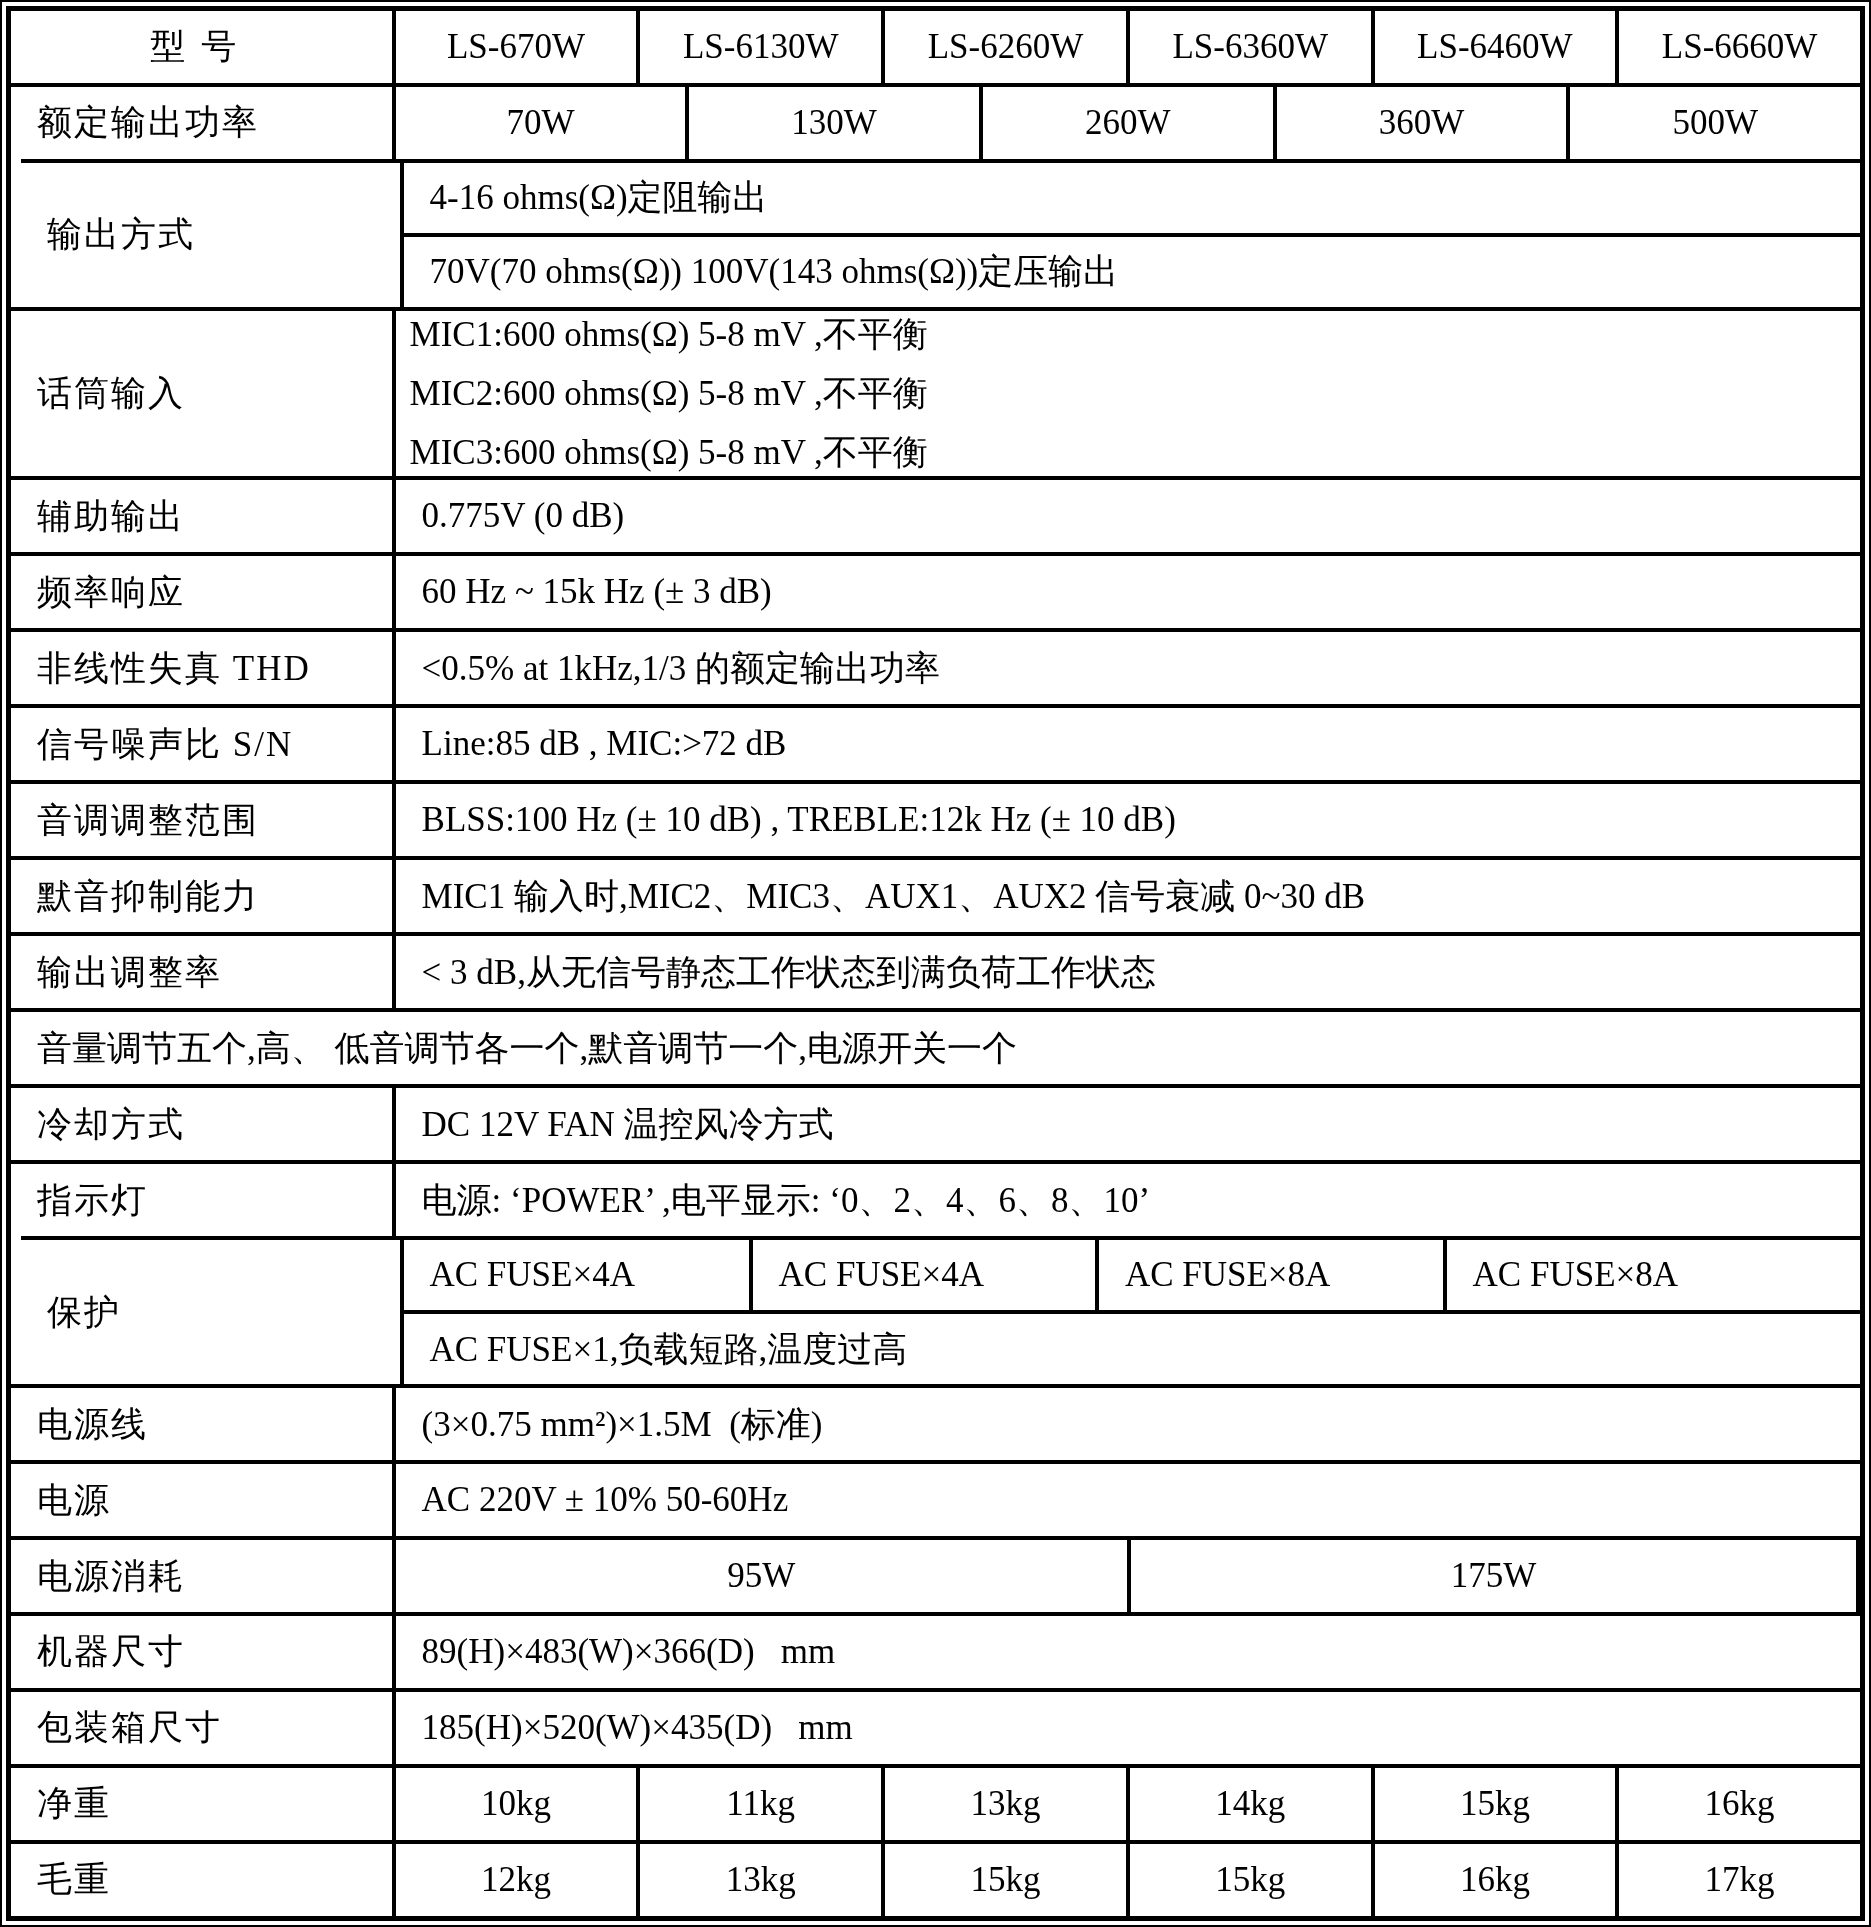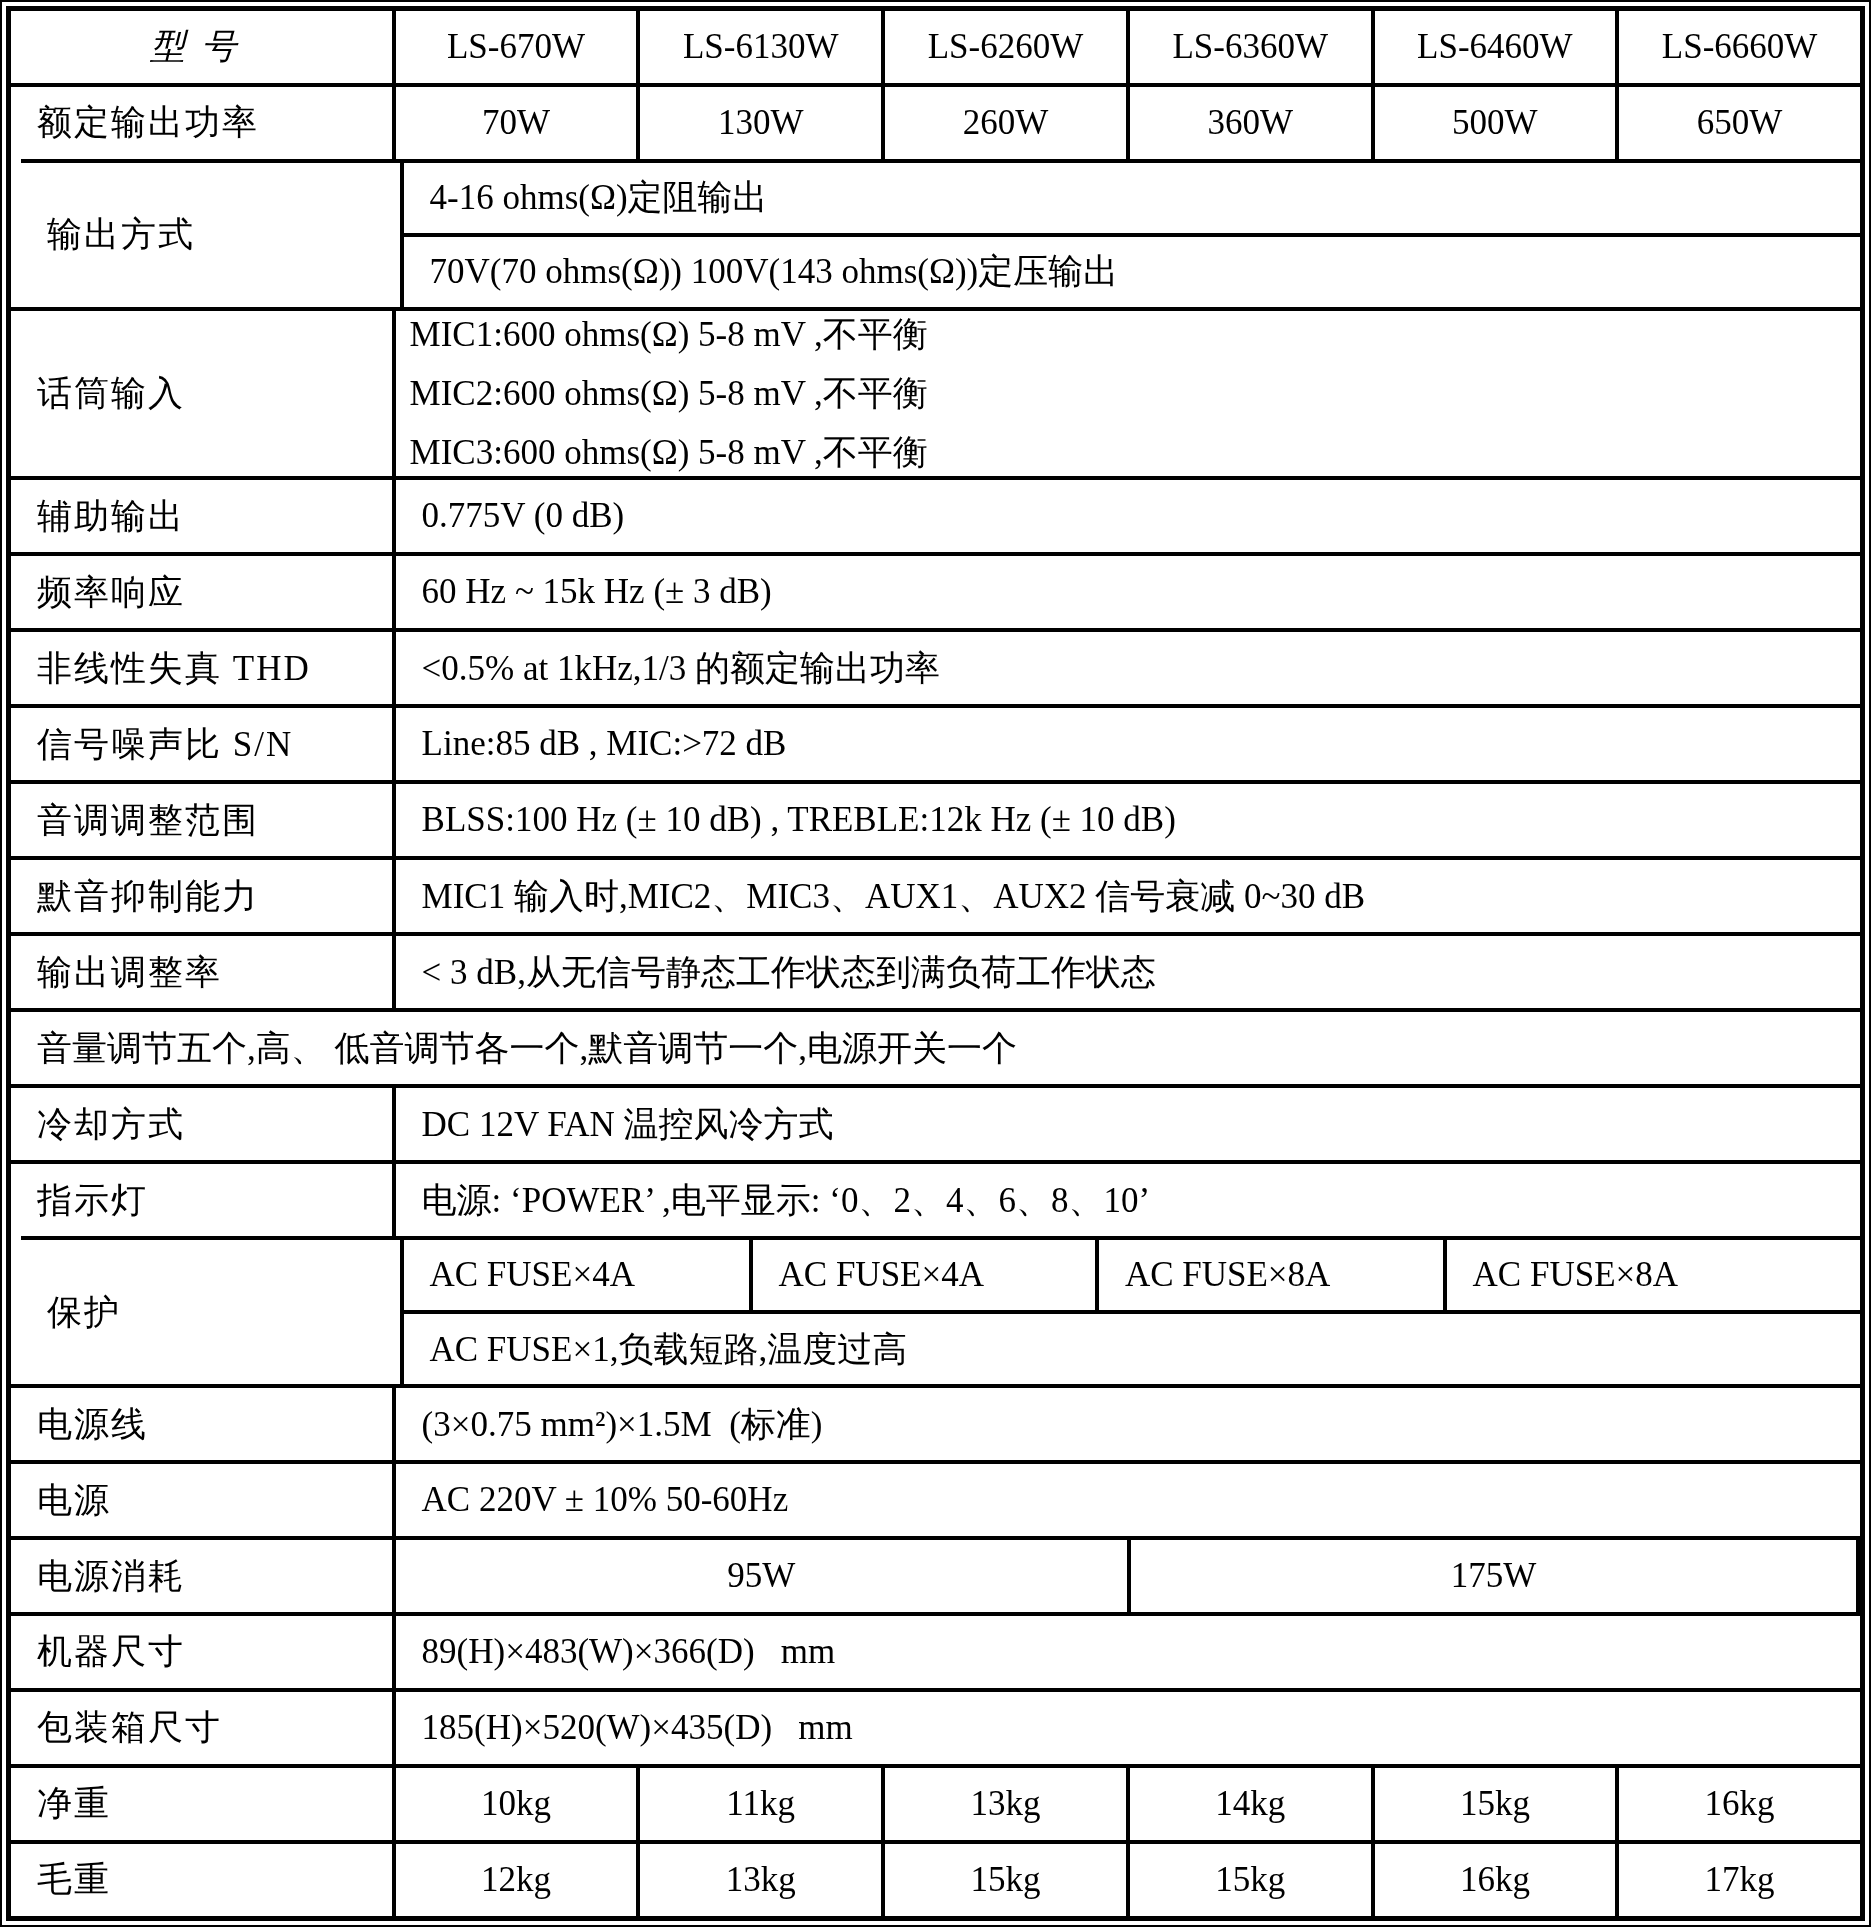--- a/index.html
+++ b/index.html
@@ -28,21 +28,21 @@
   .g2   { flex: 20 0 0; margin-left: 10px; }
   .gmic { flex: 23 0 0; }
   .gaux { flex: 16 0 0; }
 
   .cell { display: flex; align-items: center; min-width: 0; overflow: hidden; }
   .lbl {
     width: 20.8%; flex: none;
     border-right: 4px solid #000;
     padding-left: 26px; letter-spacing: 2px;
   }
-  .lbl.ctr { justify-content: center; padding-left: 0; letter-spacing: 16px; font-style: italic; }
+  .lbl.ctr { justify-content: center; padding-left: 0; letter-spacing: 16px; }
   .mcell { flex: 1 0 0; border-right: 4px solid #000; justify-content: center; }
   .row .cell:last-child { border-right: none; }
   .wide { flex: 1 0 0; padding-left: 26px; white-space: pre; }
 
   .gbody { flex: 1; display: flex; flex-direction: column; min-width: 0; }
   .gbody .sub {
     flex: 1 0 0; display: flex; align-items: center;
     padding-left: 26px; border-top: 4px solid #000; white-space: pre;
     min-height: 0; overflow: hidden;
   }
@@ -80,21 +80,20 @@
       <div class="cell mcell">LS-6660W</div>
     </div>
 
     <div class="row r1">
       <div class="cell lbl">额定输出功率</div>
       <div class="cell mcell">70W</div>
       <div class="cell mcell">130W</div>
       <div class="cell mcell">260W</div>
       <div class="cell mcell">360W</div>
       <div class="cell mcell">500W</div>
-      <div class="cell mcell">650W</div>
     </div>
 
     <div class="grp g2">
       <div class="cell lbl">输出方式</div>
       <div class="gbody">
         <div class="sub">4-16 ohms(Ω)定阻输出</div>
         <div class="sub">70V(70 ohms(Ω)) 100V(143 ohms(Ω))定压输出</div>
       </div>
     </div>
 

